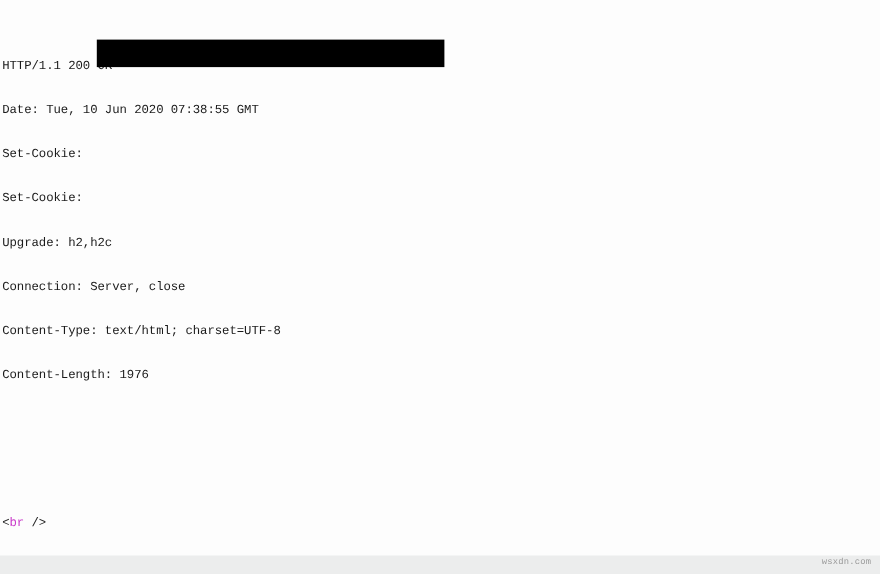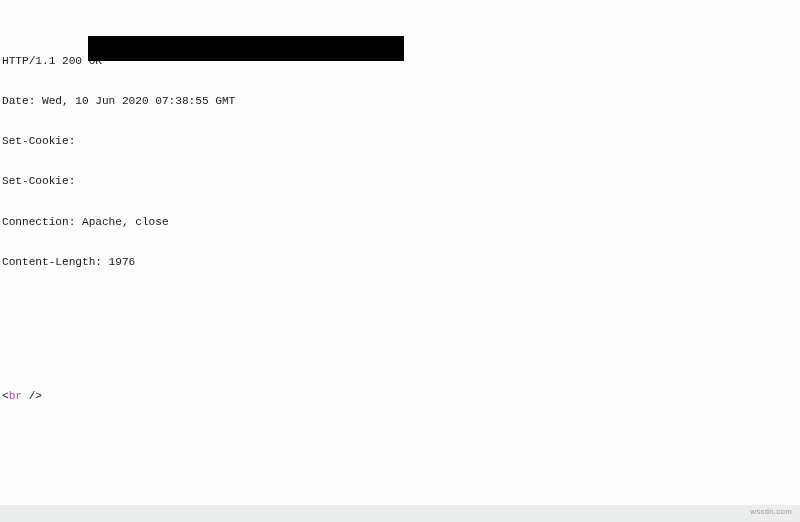--- a/index.html
+++ b/index.html
@@ -61,39 +61,41 @@
     top: 36px;
     width: 316px;
     height: 25px;
     background: #000000;
   }
 
   .watermark {
     position: absolute;
     right: 8px;
     top: 507px;
-    font-family: Liberation Sans, sans-serif;
+    font-family: Liberation Mono, monospace;
     font-size: 8px;
     color: #9a9a9a;
     letter-spacing: 0.2px;
   }
 </style>
 </head>
 <body>
 
 <div id="page">
 
   <div class="source-body">
 
     
     <div class="line">HTTP/1.1 200 OK</div>
-    <div class="line">Date: Wed, 10 Jun 2020 07:38:55 GMT</div>
+    <div class="line">Date: Tue, 10 Jun 2020 07:38:55 GMT</div>
     <div class="line">Set-Cookie:</div>
     <div class="line">Set-Cookie:</div>
-    <div class="line">Connection: Apache, close</div>
+    <div class="line">Upgrade: h2,h2c</div>
+    <div class="line">Connection: Server, close</div>
+    <div class="line">Content-Type: text/html; charset=UTF-8</div>
     <div class="line">Content-Length: 1976</div>
 
     
     <div class="line">&nbsp;</div>
 
     
     <div class="line"><span class="punct">&lt;</span><span class="tagname">br</span><span class="punct"> /&gt;</span></div>
 
     
     

